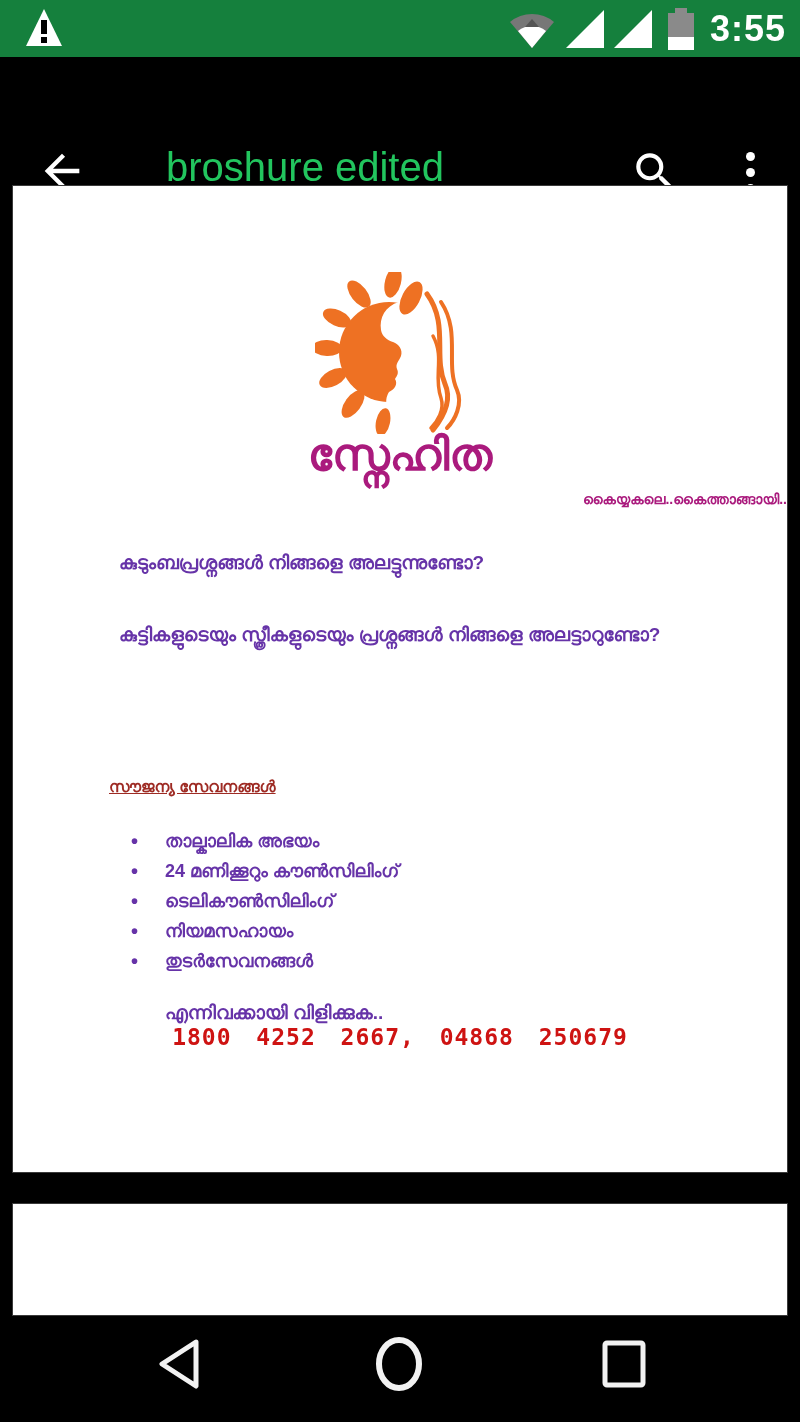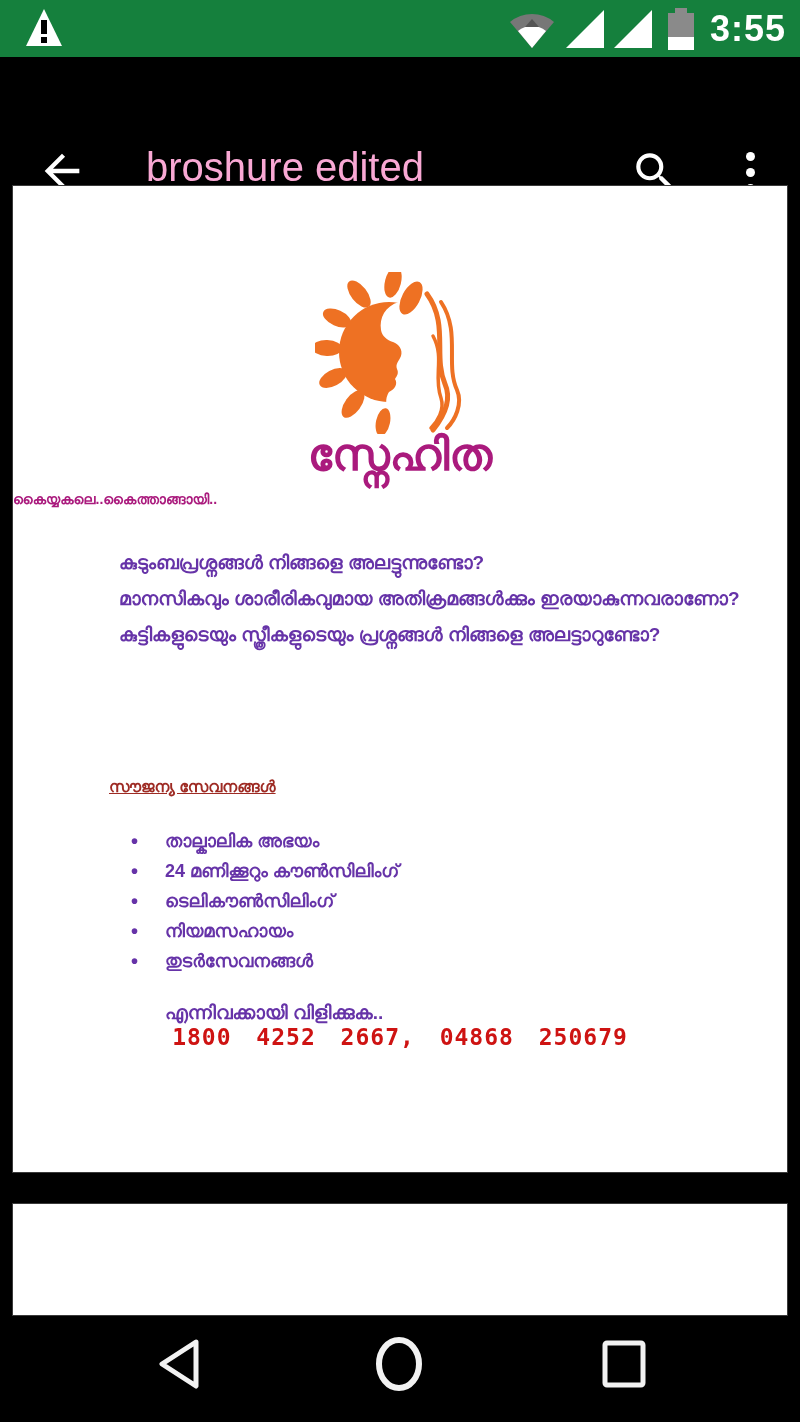--- a/index.html
+++ b/index.html
@@ -17,31 +17,31 @@
   .sig-icon-1 { position:absolute; left:564px; top:8px; }
   .sig-icon-2 { position:absolute; left:612px; top:8px; }
   .battery { position:absolute; left:668px; top:8px; width:26px; height:42px; }
   .battery .tip { width:12px; height:5px; background:#8a8a8a; margin:0 auto; }
   .battery .body { width:26px; height:37px; background:#8a8a8a; position:relative; }
   .battery .level { position:absolute; bottom:0; left:0; width:100%; height:36%; background:#fff; }
   .clock { position:absolute; right:14px; top:8px; color:#fff; font-size:36px; font-weight:bold; letter-spacing:1px; }
   
   .app-bar { position:absolute; top:57px; left:0; width:800px; height:113px; background:#000; }
   .back-btn { position:absolute; left:36px; top:88px; width:52px; height:52px; }
-  .app-title { position:absolute; left:146px; top:88px; color:#f9a8d4; font-size:40px; font-weight:500; white-space:nowrap; }
+  .app-title { position:absolute; left:166px; top:88px; color:#22c55e; font-size:40px; font-weight:500; white-space:nowrap; }
   .search-btn { position:absolute; left:630px; top:90px; width:50px; height:50px; }
   .overflow-btn { position:absolute; left:734px; top:90px; width:32px; height:50px; display:flex; flex-direction:column; align-items:center; justify-content:center; gap:7px; }
   .overflow-btn .dot { width:9px; height:9px; border-radius:50%; background:#fff; }
   
   .page { position:absolute; left:12px; width:776px; background:#fff; border:1px solid #3a3a3a; }
   .page-1 { top:185px; height:988px; }
   .page-2 { top:1203px; height:113px; }
   .logo { position:absolute; top:86px; left:50%; transform:translateX(-50%); }
   .brand-title { position:absolute; top:243px; width:100%; text-align:center; font-size:45px; font-weight:bold; }
-  .brand-tagline { position:absolute; top:305px; width:100%; text-align:left; font-size:14px; font-weight:bold; }
+  .brand-tagline { position:absolute; top:305px; width:100%; text-align:right; font-size:14px; font-weight:bold; }
   .q-line { position:absolute; left:96px; font-size:19px; font-weight:bold; white-space:nowrap;margin-left:10px; }
   .q1 { top:366px; } .q2 { top:402px; } .q3 { top:438px; }
   .highlight-line { position:absolute; left:96px; top:514px; font-size:21px; font-weight:bold; font-style:italic; white-space:nowrap; }
   .services-heading { position:absolute; left:96px; top:592px; font-size:16px; font-weight:bold; text-decoration:underline; }
   .services-list { position:absolute; left:118px; top:640px; list-style:none; }
   .service-item { display:flex; align-items:center; height:30px; font-size:18px; font-weight:bold; }
   .service-item .bullet { width:34px; font-size:20px; }
   .cta-line { position:absolute; left:152px; top:816px; font-size:19px; font-weight:bold; }
   .phone-line { position:absolute; top:838px; width:100%; text-align:center;
     font-family:"DejaVu Sans Mono", monospace; font-size:23px; font-weight:bold;
@@ -122,21 +122,20 @@
       <path d="M112,22 C134,52 118,84 130,112 C138,130 126,148 118,158" stroke-width="5"></path>
       <path d="M126,30 C146,60 130,92 142,118 C148,132 140,148 132,156" stroke-width="4"></path>
       <path d="M118,64 C130,86 118,104 126,126 C130,138 122,150 116,156" stroke-width="3.5"></path>
     </g>
   </svg>
 
   <div class="brand-title" style="color:#aa1a7d">സ്നേഹിത</div>
   <div class="brand-tagline" style="color:#aa1a7d">കൈയ്യകലെ..കൈത്താങ്ങായി..</div>
 
   <div class="q-line q1" style="color:#6633a8">കുടുംബപ്രശ്നങ്ങൾ നിങ്ങളെ അലട്ടുന്നുണ്ടോ?</div>
-  <div class="q-line q2" style="color:#6633a8">മാനസികവും ശാരീരികവുമായ അതിക്രമങ്ങൾക്കും ഇരയാകുന്നവരാണോ?</div>
   <div class="q-line q3" style="color:#6633a8">കുട്ടികളുടെയും സ്ത്രീകളുടെയും പ്രശ്നങ്ങൾ നിങ്ങളെ അലട്ടാറുണ്ടോ?</div>
 
 
   <div class="services-heading" style="color:#9e2b24">സൗജന്യ സേവനങ്ങൾ</div>
 
   <ul class="services-list" style="color:#6633a8">
     <li class="service-item">
       <span class="bullet">•</span>
       <span>താല്കാലിക അഭയം</span>
     </li>

